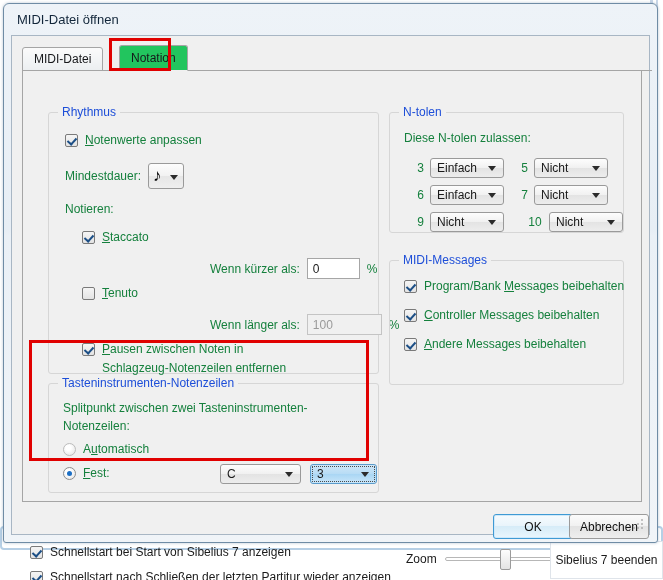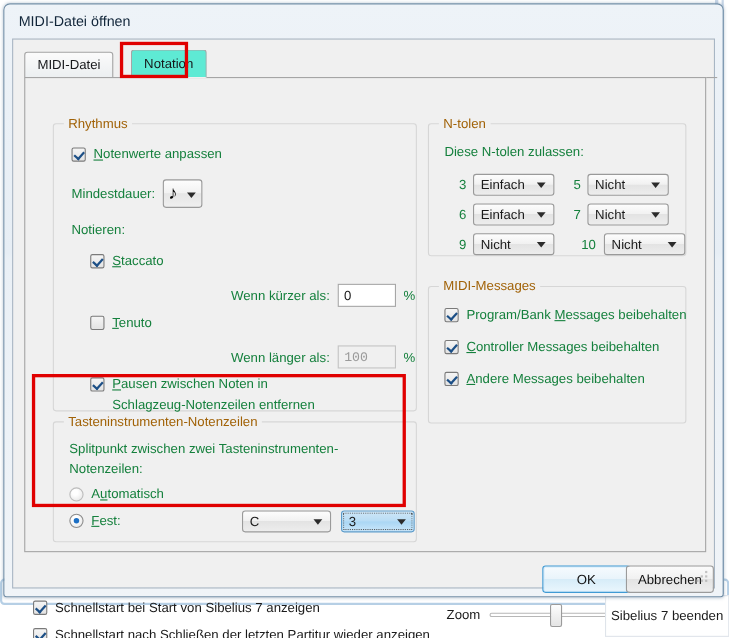--- a/index.html
+++ b/index.html
@@ -119,21 +119,21 @@
     padding: 0 11px;
     font-size: 12px; color: #16171a;
     border: 1px solid #a5a5a5;
     border-radius: 3px 3px 0 0;
   }
   .tab.inactive {
     background: linear-gradient(#fbfbfb, #eceff1);
     top: 2px; height: 24px;
   }
   .tab.active {
-    background: #5eead4;
+    background: #22c55e;
     border-bottom-color: #f0f0f0;
     z-index: 3;
   }
 
   
   #tabpage {
     position: absolute; left: 10px; top: 34px; width: 620px; height: 432px;
     border: 1px solid #a5a5a5;
     background: #f0f0f0;
   }
@@ -142,21 +142,21 @@
   .group {
     position: absolute;
     border: 1px solid #d6d6d6;
     border-radius: 3px;
   }
   .group > .legend {
     position: absolute; top: -8px; left: 9px;
     background: #f0f0f0;
     padding: 0 4px;
     font-size: 12px;
-    color: #a16207;
+    color: #1d4ed8;
     white-space: nowrap;
   }
 
   .row { position: absolute; display: flex; align-items: center; gap: 7px; white-space: nowrap; }
   .lbl { font-size: 12px; color: #15803d; white-space: nowrap; }
 
   
   .combo {
     position: relative;
     height: 20px;
@@ -365,21 +365,21 @@
           <span class="lbl">%</span>
         </div>
 
         <div class="row" style="left:33px; top:173px;">
           <span class="cbx"></span>
           <span class="lbl"><u>T</u>enuto</span>
         </div>
 
         <div class="row" style="left:161px; top:201px;">
           <span class="lbl">Wenn länger als:</span>
-          <span class="txt disabled" style="width:53px;font-family:Liberation Mono, monospace;">
+          <span class="txt disabled" style="width:75px;">
             <span>100</span>
           </span>
           <span class="lbl">%</span>
         </div>
 
         <div class="row" style="left:33px; top:229px;">
           <span class="cbx checked"></span>
           <span class="lbl"><u>P</u>ausen zwischen Noten in</span>
         </div>
         <div class="row" style="left:53px; top:248px;">

